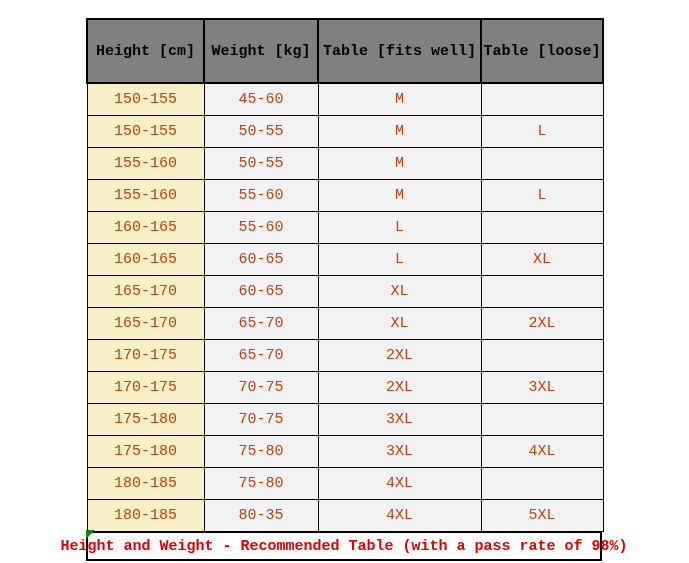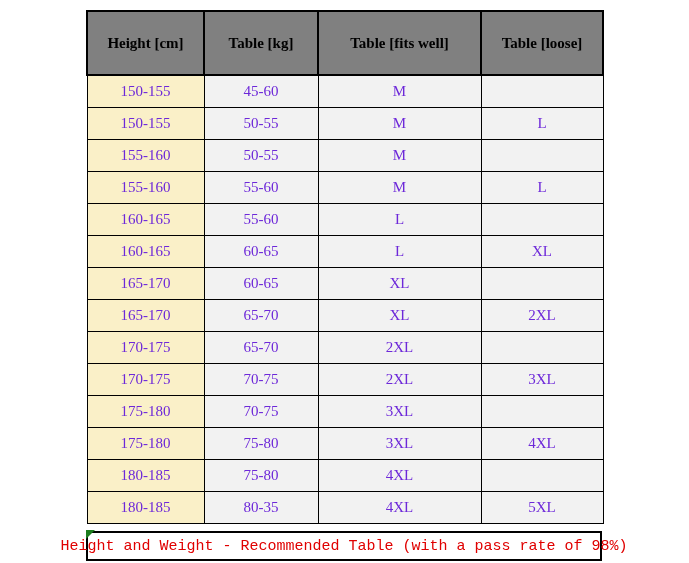--- a/index.html
+++ b/index.html
@@ -11,44 +11,43 @@
   .page {
     position: relative;
     width: 689px;
     height: 563px;
     background: #ffffff;
     overflow: hidden;
   }
   .table-wrap {
     position: absolute;
     left: 86px;
-    top: 10px;
+    top: 18px;
     width: 516px;
-    font-family: Liberation Serif, serif;
   }
   table.size-chart {
     border-collapse: collapse;
     width: 516px;
     table-layout: fixed;
   }
   table.size-chart th {
     background: #808080;
     color: #000000;
     font-size: 15px;
     font-weight: bold;
     height: 62px;
     text-align: center;
     vertical-align: middle;
     border: 2px solid #000000;
     padding: 0;
     letter-spacing: 0px;
   }
   table.size-chart td {
     background: #f2f2f2;
-    color: #6d28d9;
+    color: #c2410c;
     font-size: 15px;
     height: 31px;
     text-align: center;
     vertical-align: middle;
     border: 1px solid #000000;
     padding: 0;
   }
   table.size-chart td.height-col {
     background: #faf0c8;
   }
@@ -60,21 +59,21 @@
     height: 26px;
     background: #ffffff;
     border: 2px solid #000000;
     display: flex;
     align-items: center;
     justify-content: center;
   }
   .footer-note .note-text {
     color: #e00000;
     font-size: 15px;
-    font-weight: normal;
+    font-weight: bold;
     white-space: nowrap;
   }
   .corner-marker {
     position: absolute;
     left: -2px;
     top: -3px;
     width: 0;
     height: 0;
     border-top: 9px solid #1e7d1e;
     border-right: 9px solid transparent;
@@ -89,21 +88,21 @@
     <table class="size-chart">
       <colgroup>
         <col style="width:117px">
         <col style="width:114px">
         <col style="width:163px">
         <col style="width:122px">
       </colgroup>
       <thead>
         <tr>
           <th>Height [cm]</th>
-          <th>Table [kg]</th>
+          <th>Weight [kg]</th>
           <th>Table [fits well]</th>
           <th>Table [loose]</th>
         </tr>
       </thead>
       <tbody id="rows-body">
           <tr>
             <td class="height-col">150-155</td>
             <td>45-60</td>
             <td>M</td>
             <td></td>

